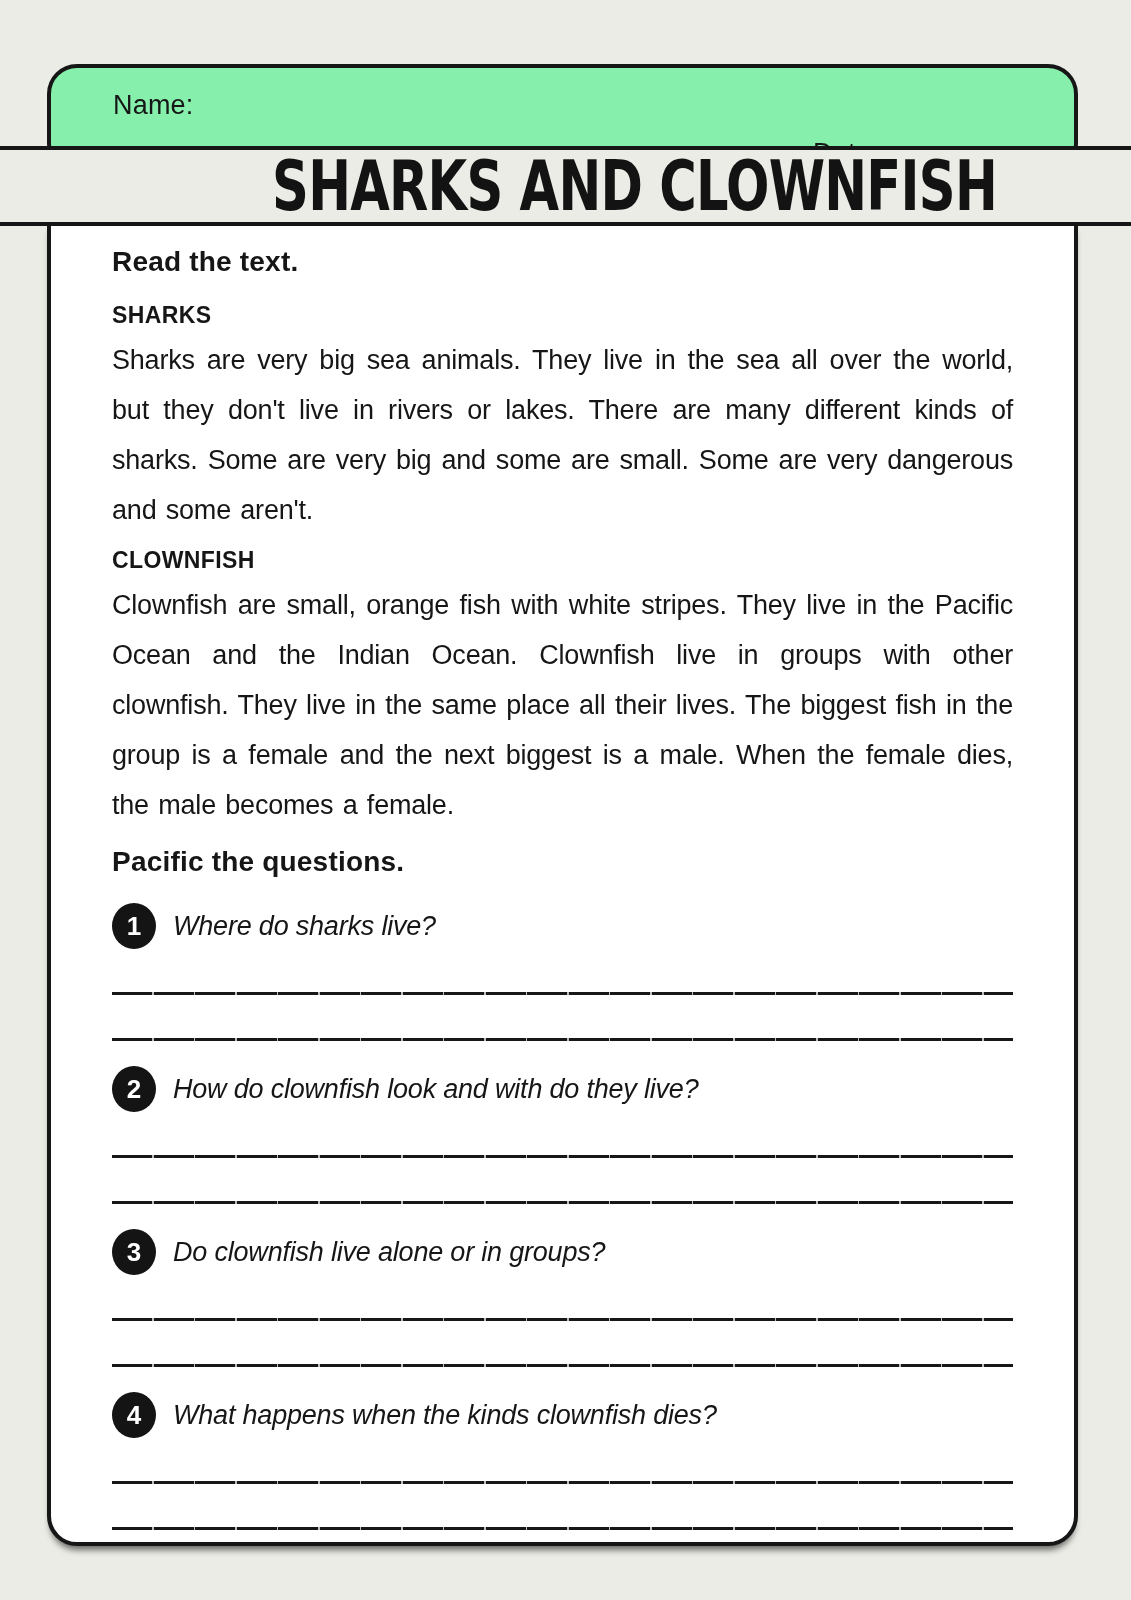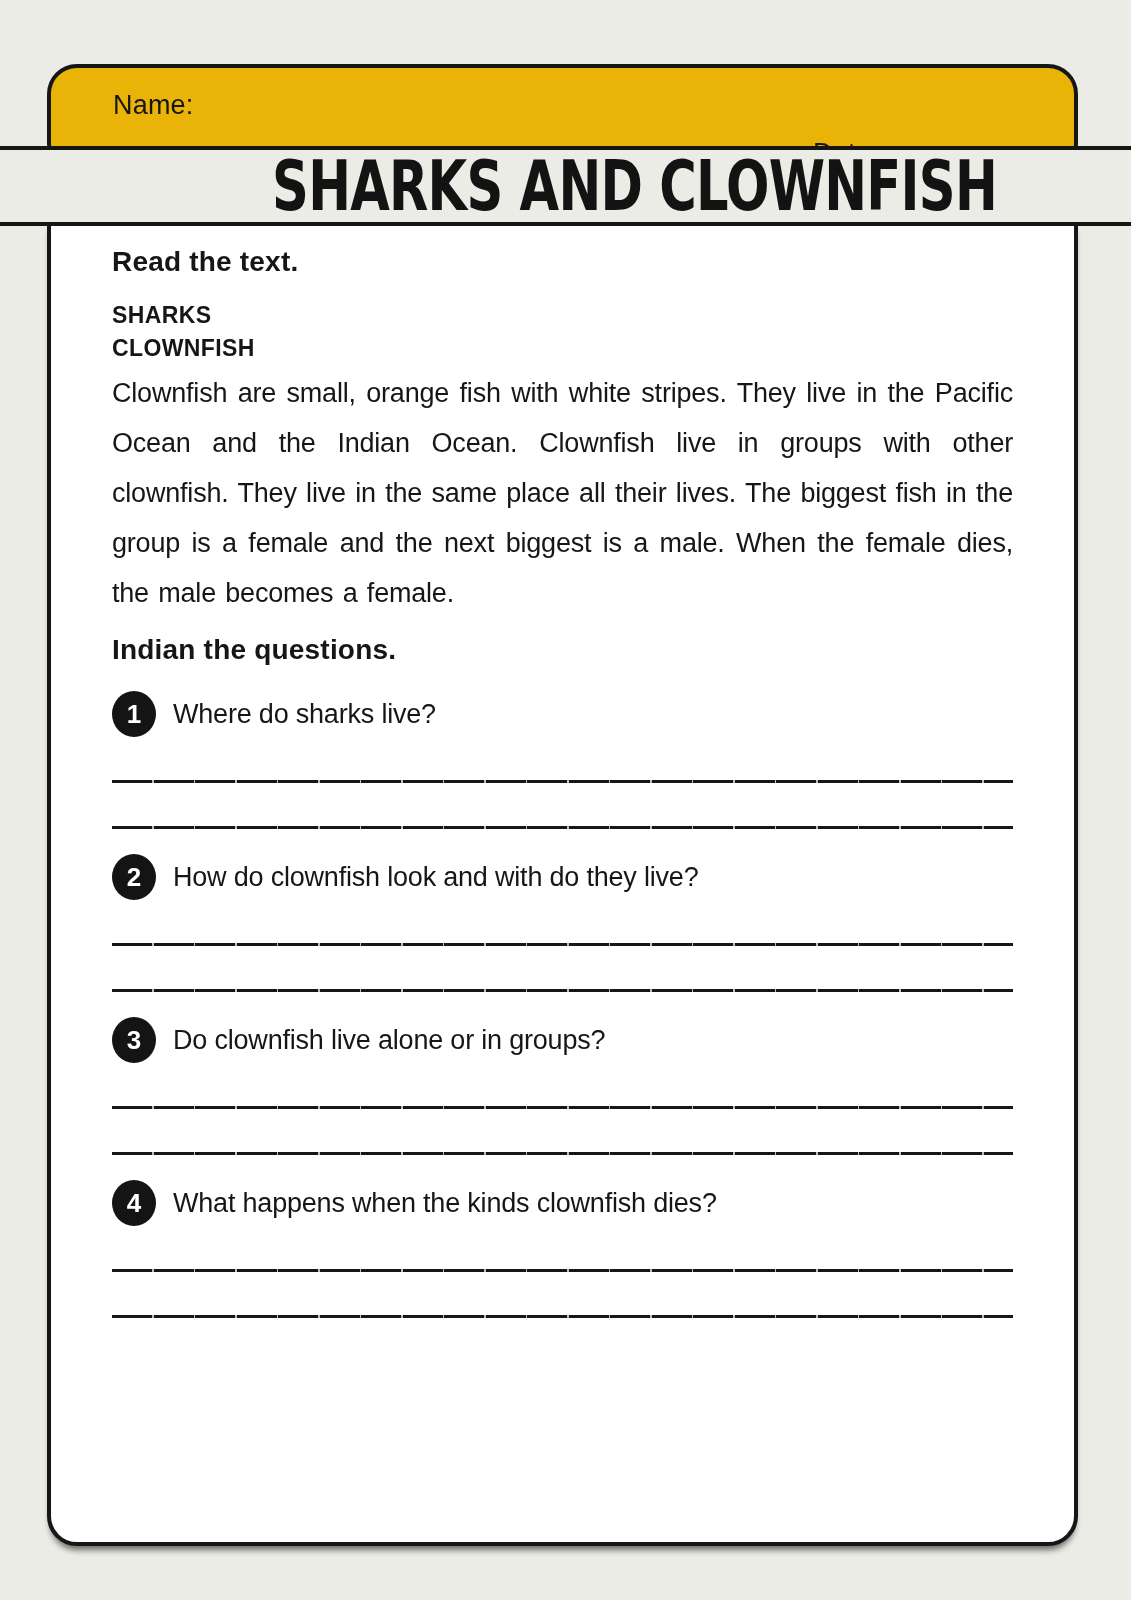--- a/index.html
+++ b/index.html
@@ -12,21 +12,21 @@
     overflow: hidden;
     font-family: "Liberation Sans", sans-serif;
     color: #161616;
     margin: 0 auto;
   }
   
   .name-box {
     position: absolute;
     left: 47px; top: 64px;
     width: 1031px; height: 110px;
-    background: #eab308;
+    background: #86efac;
     border: 4px solid #161616;
     border-radius: 30px;
     z-index: 1;
   }
   .name-label, .date-label {
     position: absolute;
     top: 22px;
     font-size: 27px;
     letter-spacing: 0.2px;
   }
@@ -105,21 +105,21 @@
     width: 44px; height: 46px;
     border-radius: 50%;
     background: #141414;
     color: #ffffff;
     font-weight: bold;
     font-size: 26px;
     display: flex;
     align-items: center;
     justify-content: center;
   }
-  .q-text { font-size: 27px; letter-spacing: -0.2px; }
+  .q-text { font-size: 27px; letter-spacing: -0.2px; font-style: italic; }
   .answer-line {
     height: 3px;
     width: 100%;
     background: repeating-linear-gradient(90deg, #171717 0px, #171717 40px, rgba(0,0,0,0.25) 40px, rgba(0,0,0,0.25) 41.5px);
   }
   .line-1 { margin-top: 42px; }
   .line-2 { margin-top: 43px; }
 </style>
 </head>
 <body>
@@ -133,25 +133,26 @@
 
   <div class="title-band">
     <div class="title-text">SHARKS AND CLOWNFISH</div>
   </div>
 
   <div class="content-box">
 
     <div class="read-instruction">Read the text.</div>
 
     <div class="section-heading">SHARKS</div>
+    <p class="body-text">Sharks are very big sea animals. They live in the sea all over the world, but they don't live in rivers or lakes. There are many different kinds of sharks. Some are very big and some are small. Some are very dangerous and some aren't.</p>
 
     <div class="section-heading">CLOWNFISH</div>
     <p class="body-text">Clownfish are small, orange fish with white stripes. They live in the Pacific Ocean and the Indian Ocean. Clownfish live in groups with other clownfish. They live in the same place all their lives. The biggest fish in the group is a female and the next biggest is a male. When the female dies, the male becomes a female.</p>
 
-    <div class="answer-instruction">Indian the questions.</div>
+    <div class="answer-instruction">Pacific the questions.</div>
 
     <div class="qa-block">
       <div class="q-row">
         <div class="q-badge">1</div>
         <div class="q-text">Where do sharks live?</div>
       </div>
       <div class="answer-line line-1"></div>
       <div class="answer-line line-2"></div>
     </div>
 

